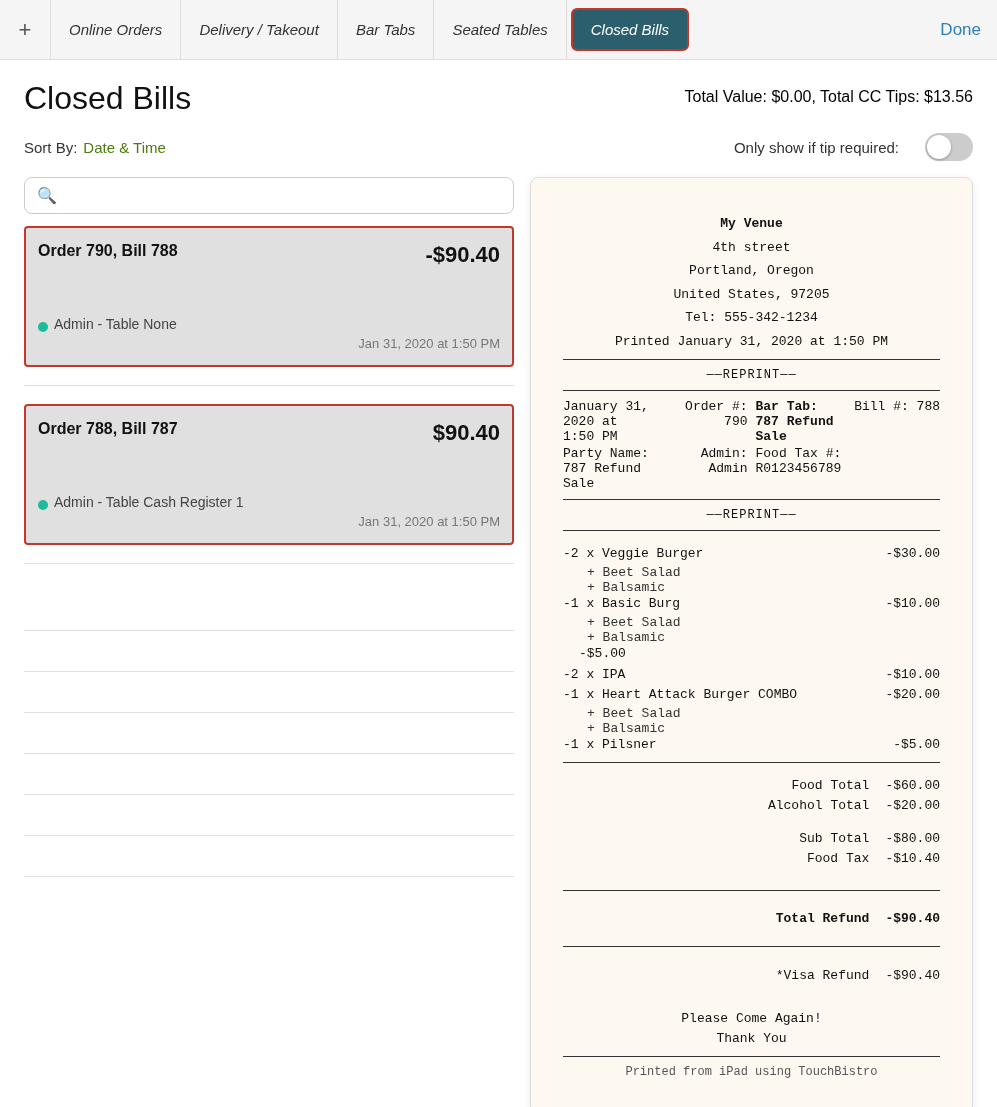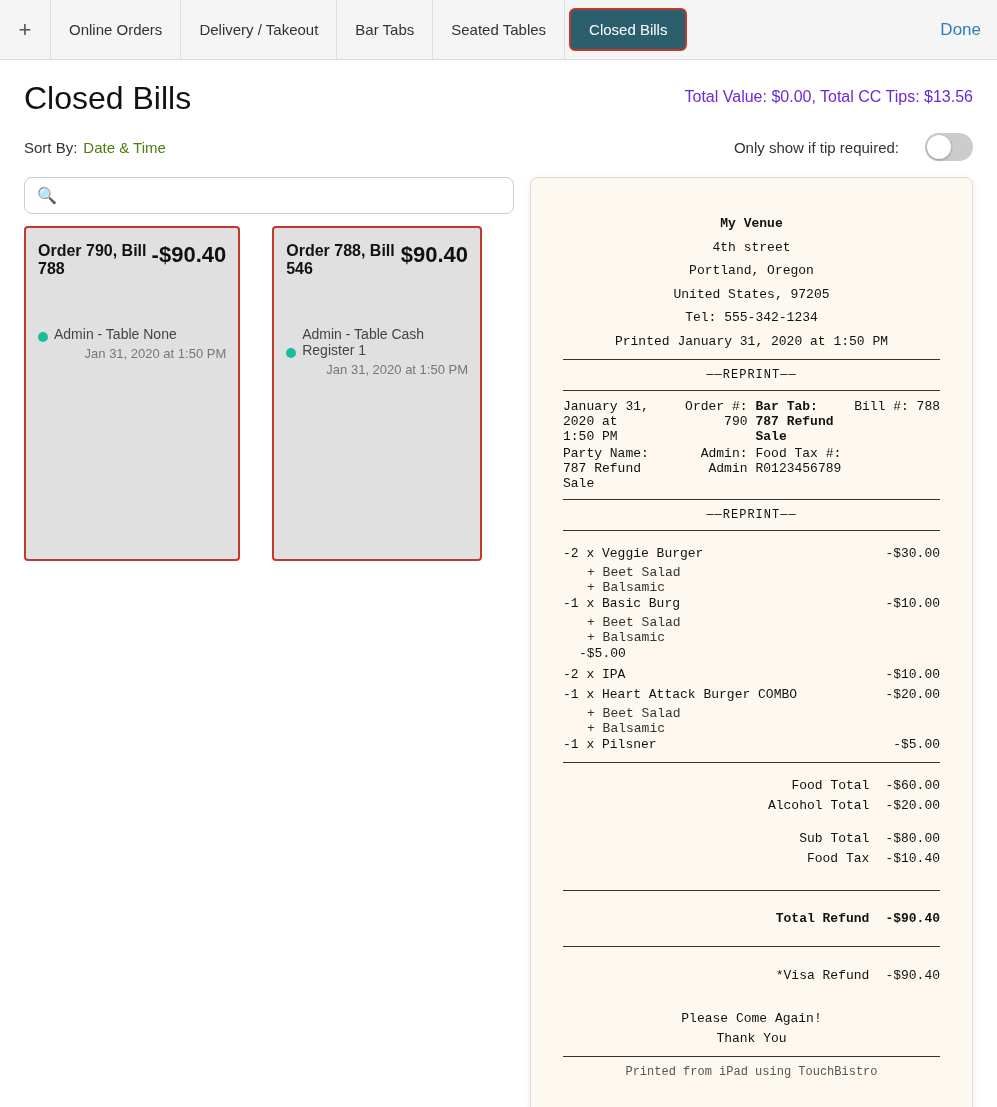--- a/index.html
+++ b/index.html
@@ -40,20 +40,21 @@
       display: flex;
       align-items: center;
       padding: 0 18px;
       height: 100%;
       border-right: 1px solid #ddd;
       font-size: 15px;
       color: #333;
       cursor: pointer;
       white-space: nowrap;
       background: transparent;
+      font-style: italic;
     }
     .tab-item.active {
       background: #2c5f6e;
       color: #fff;
       border-radius: 6px;
       margin: 8px 4px;
       height: calc(100% - 16px);
       border: 2px solid #c0392b;
       border-right: 2px solid #c0392b;
     }
@@ -82,21 +83,21 @@
       justify-content: space-between;
       margin-bottom: 16px;
     }
     .page-title {
       font-size: 32px;
       font-weight: 400;
       color: #111;
     }
     .header-summary {
       font-size: 16px;
-      color: #6d28d9;
+      color: #000000;
       text-align: right;
       padding-top: 8px;
     }
 
     
     .sort-row {
       display: flex;
       align-items: center;
       justify-content: space-between;
       margin-bottom: 16px;
@@ -176,21 +177,21 @@
       border: none;
       outline: none;
       font-size: 15px;
       flex: 1;
       color: #333;
     }
 
     
     .order-list {
       display: flex;
-      flex-direction: row;
+      flex-direction: column;
       gap: 16px;
     }
     .order-item {
       padding: 14px 12px;
       border: 2px solid transparent;
       border-radius: 4px;
       cursor: pointer;
       position: relative;
     }
     .order-item.selected {
@@ -400,21 +401,21 @@
             <div class="dot"></div>
             <span>Admin - Table None</span>
           </div>
           <div class="order-item-date">Jan 31, 2020 at 1:50 PM</div>
         </div>
 
         <div class="divider"></div>
 
         <div class="order-item selected">
           <div class="order-item-header">
-            <span class="order-item-title">Order 788, Bill 546</span>
+            <span class="order-item-title">Order 788, Bill 787</span>
             <span class="order-item-amount">$90.40</span>
           </div>
           <div class="order-item-sub">
             <div class="dot"></div>
             <span>Admin - Table Cash Register 1</span>
           </div>
           <div class="order-item-date">Jan 31, 2020 at 1:50 PM</div>
         </div>
 
         <div class="divider"></div>

